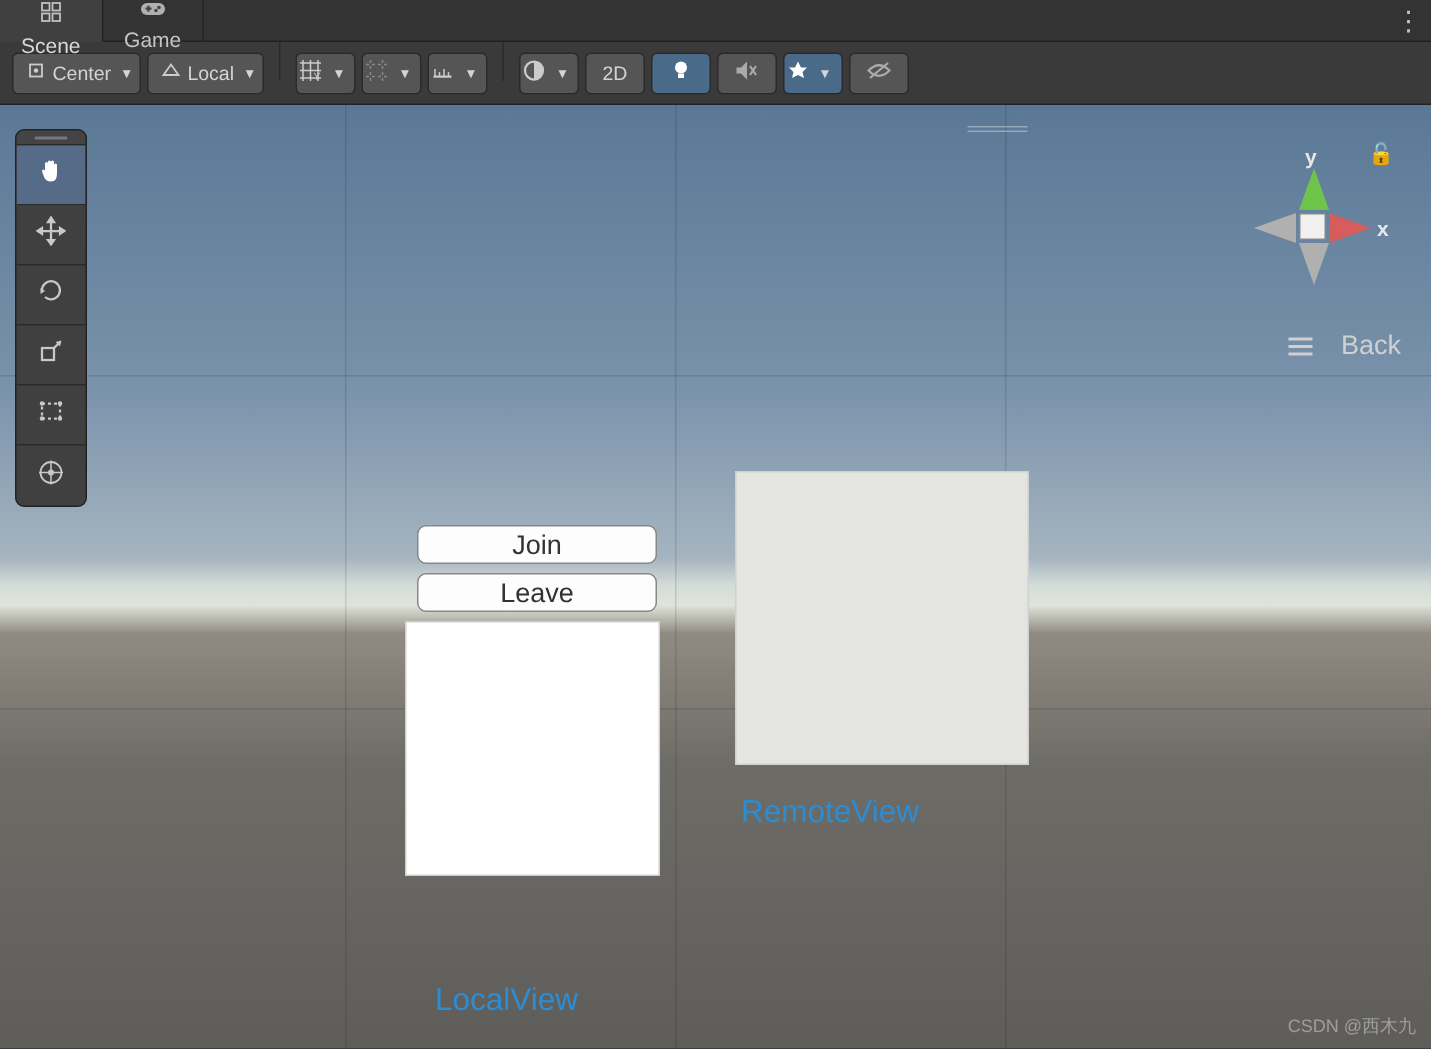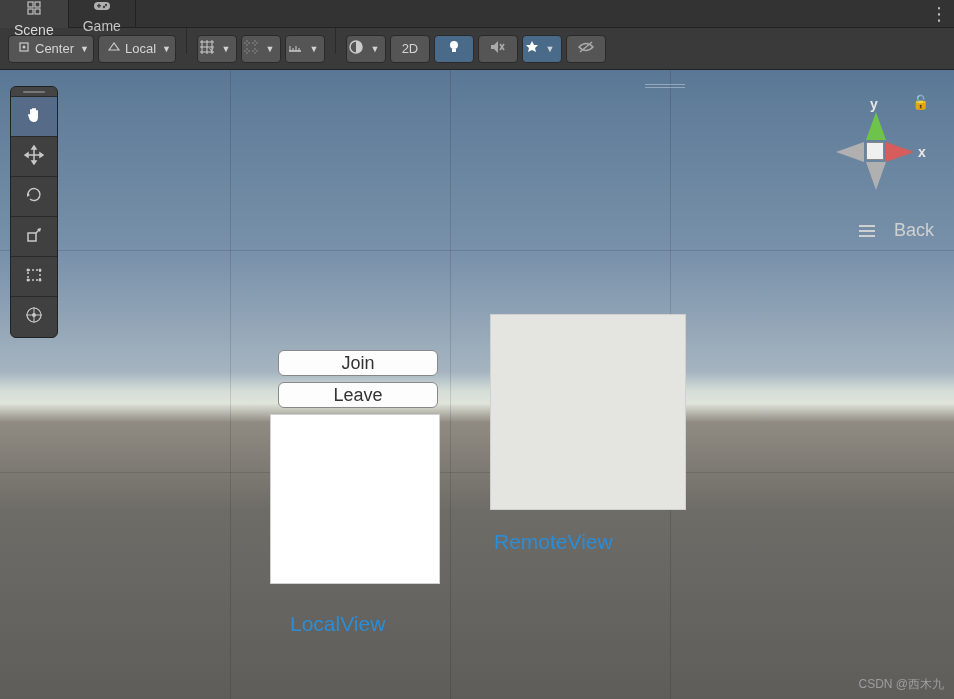--- a/index.html
+++ b/index.html
@@ -224,21 +224,21 @@
   }
   .local-view { left: 270px; top: 344px; width: 170px; height: 170px; background: #ffffff; }
   .remote-view { left: 490px; top: 244px; width: 196px; height: 196px; background: #e4e4e0; }
   
   .view-label {
     position: absolute;
     color: #2b8dd6;
     font-size: 21px;
     font-family: "Segoe UI", Arial, sans-serif;
   }
-  .local-label { left: 290px; top: 542px; }
+  .local-label { left: 290px; top: 585px; }
   .remote-label { left: 494px; top: 460px; }
   
   .watermark {
     position: absolute;
     bottom: 6px;
     right: 10px;
     color: rgba(220,220,220,0.5);
     font-size: 12px;
   }
 </style>

